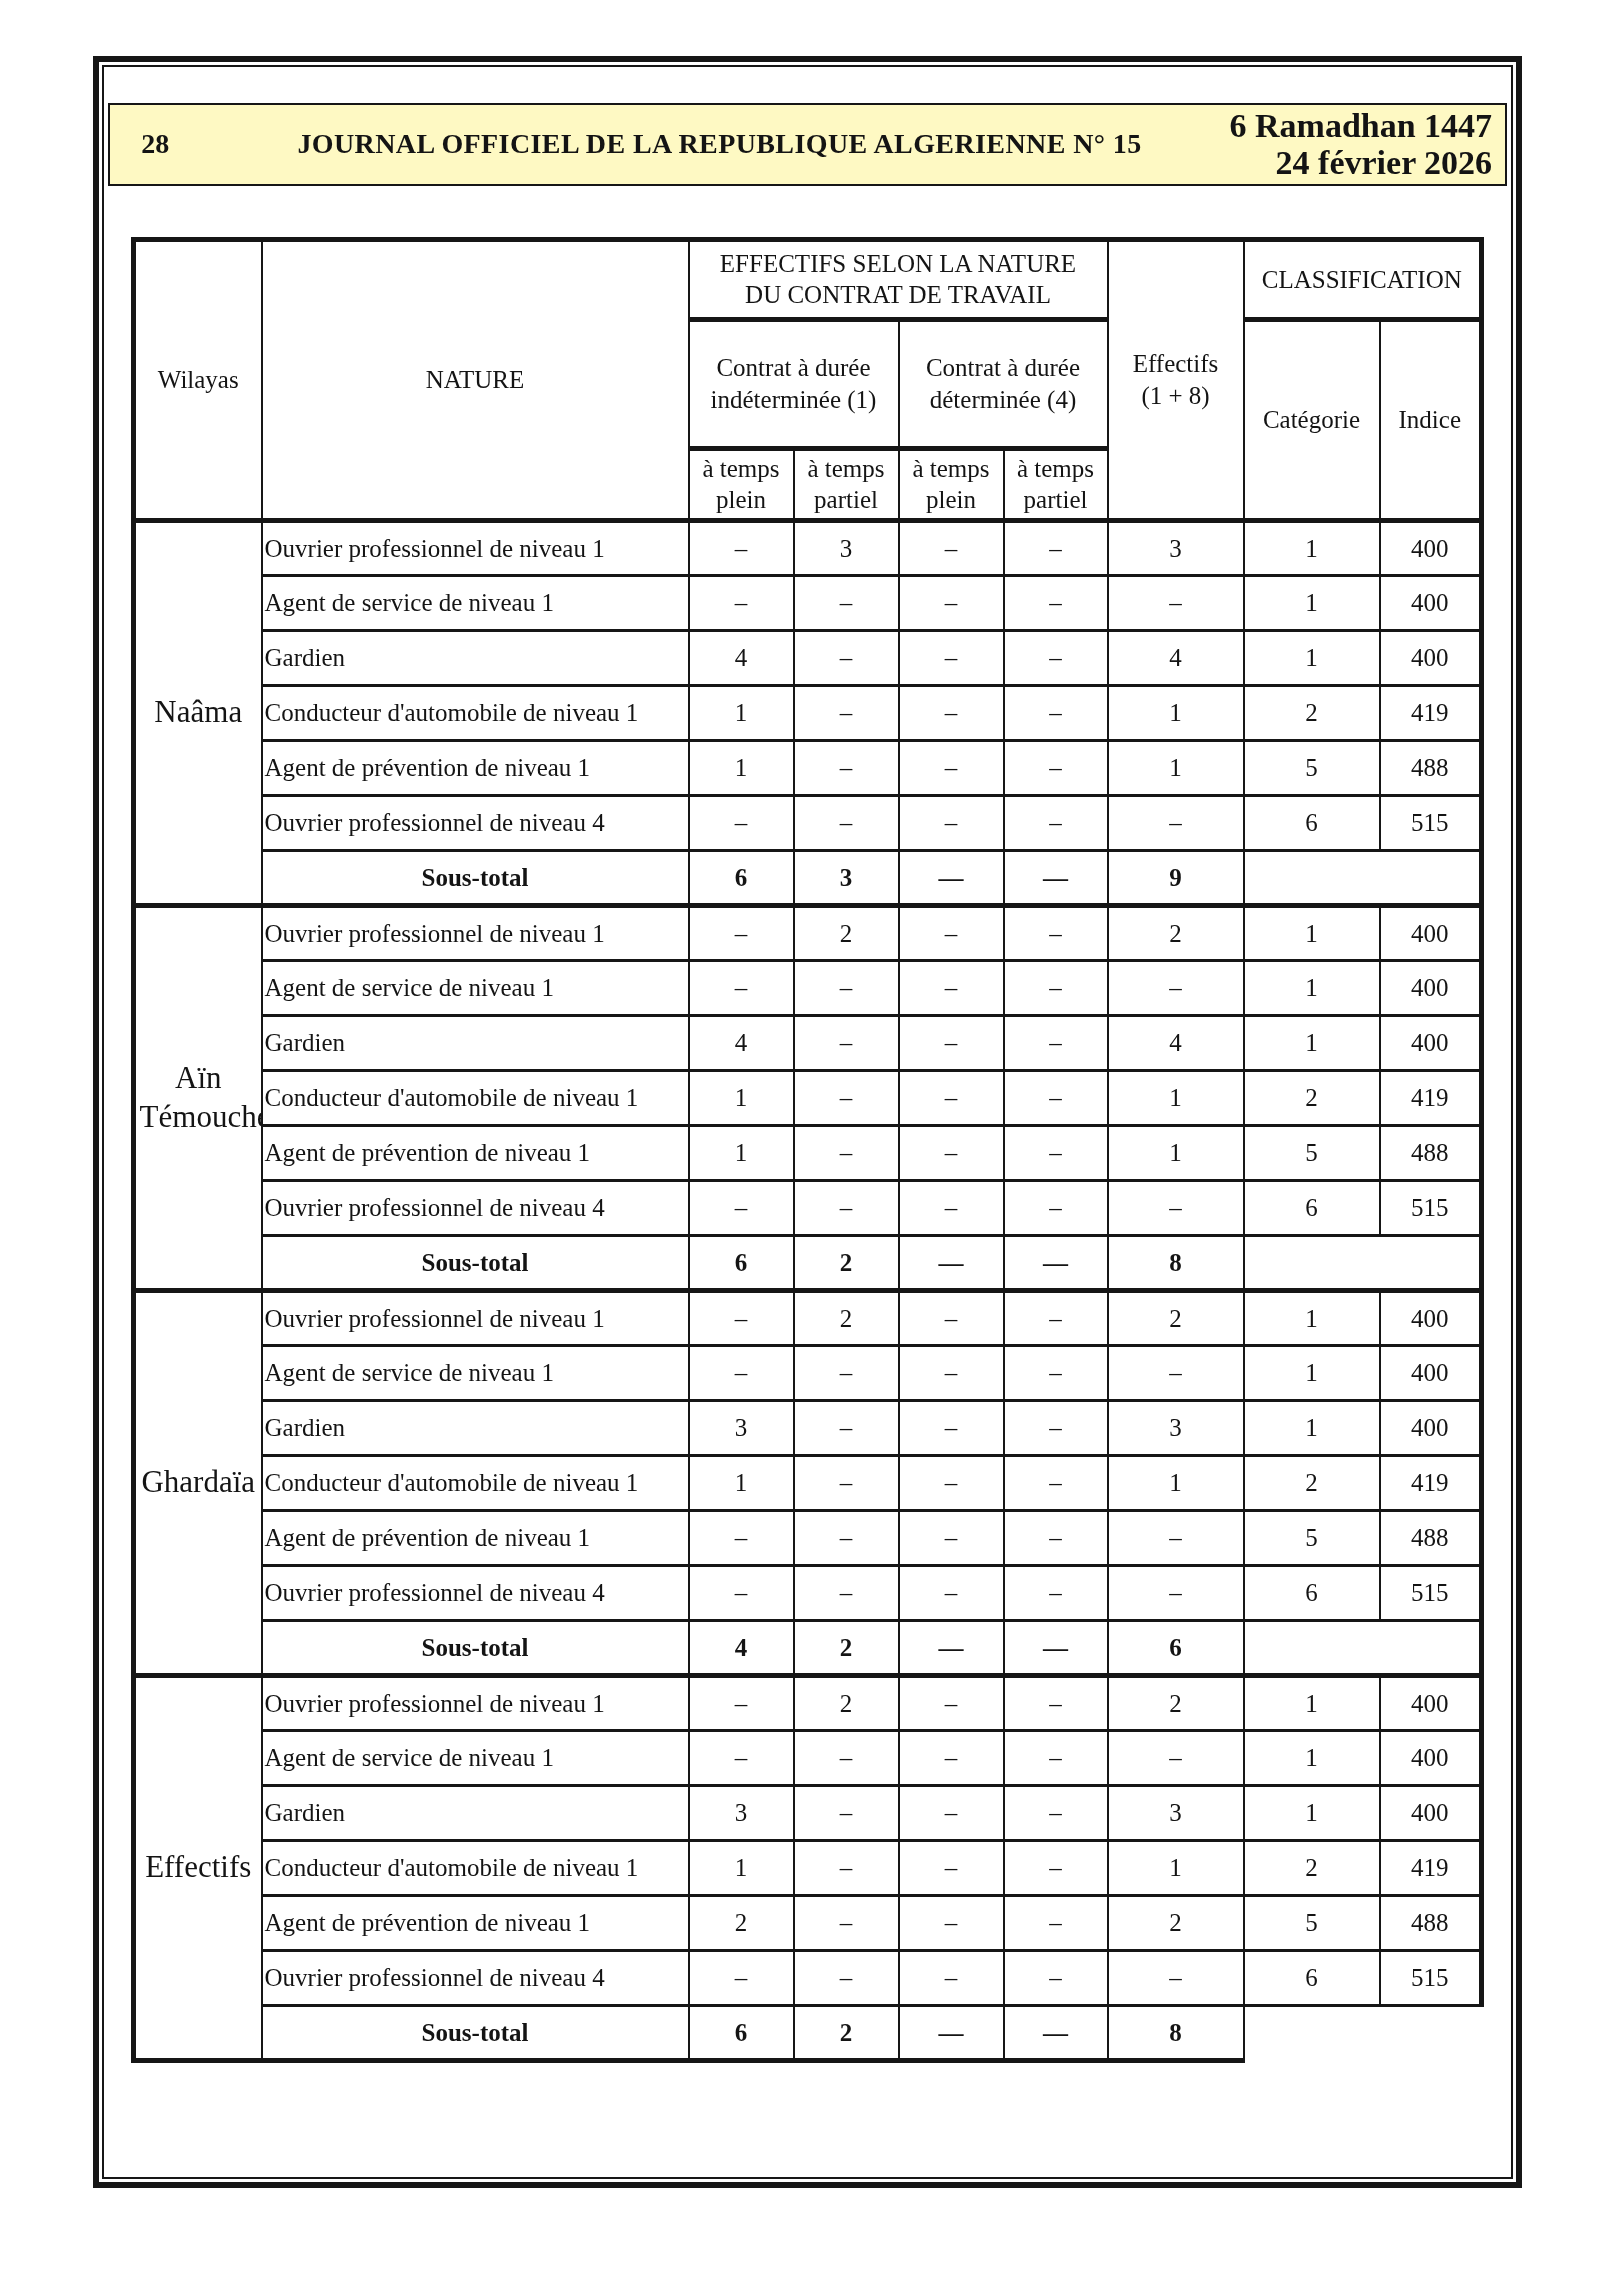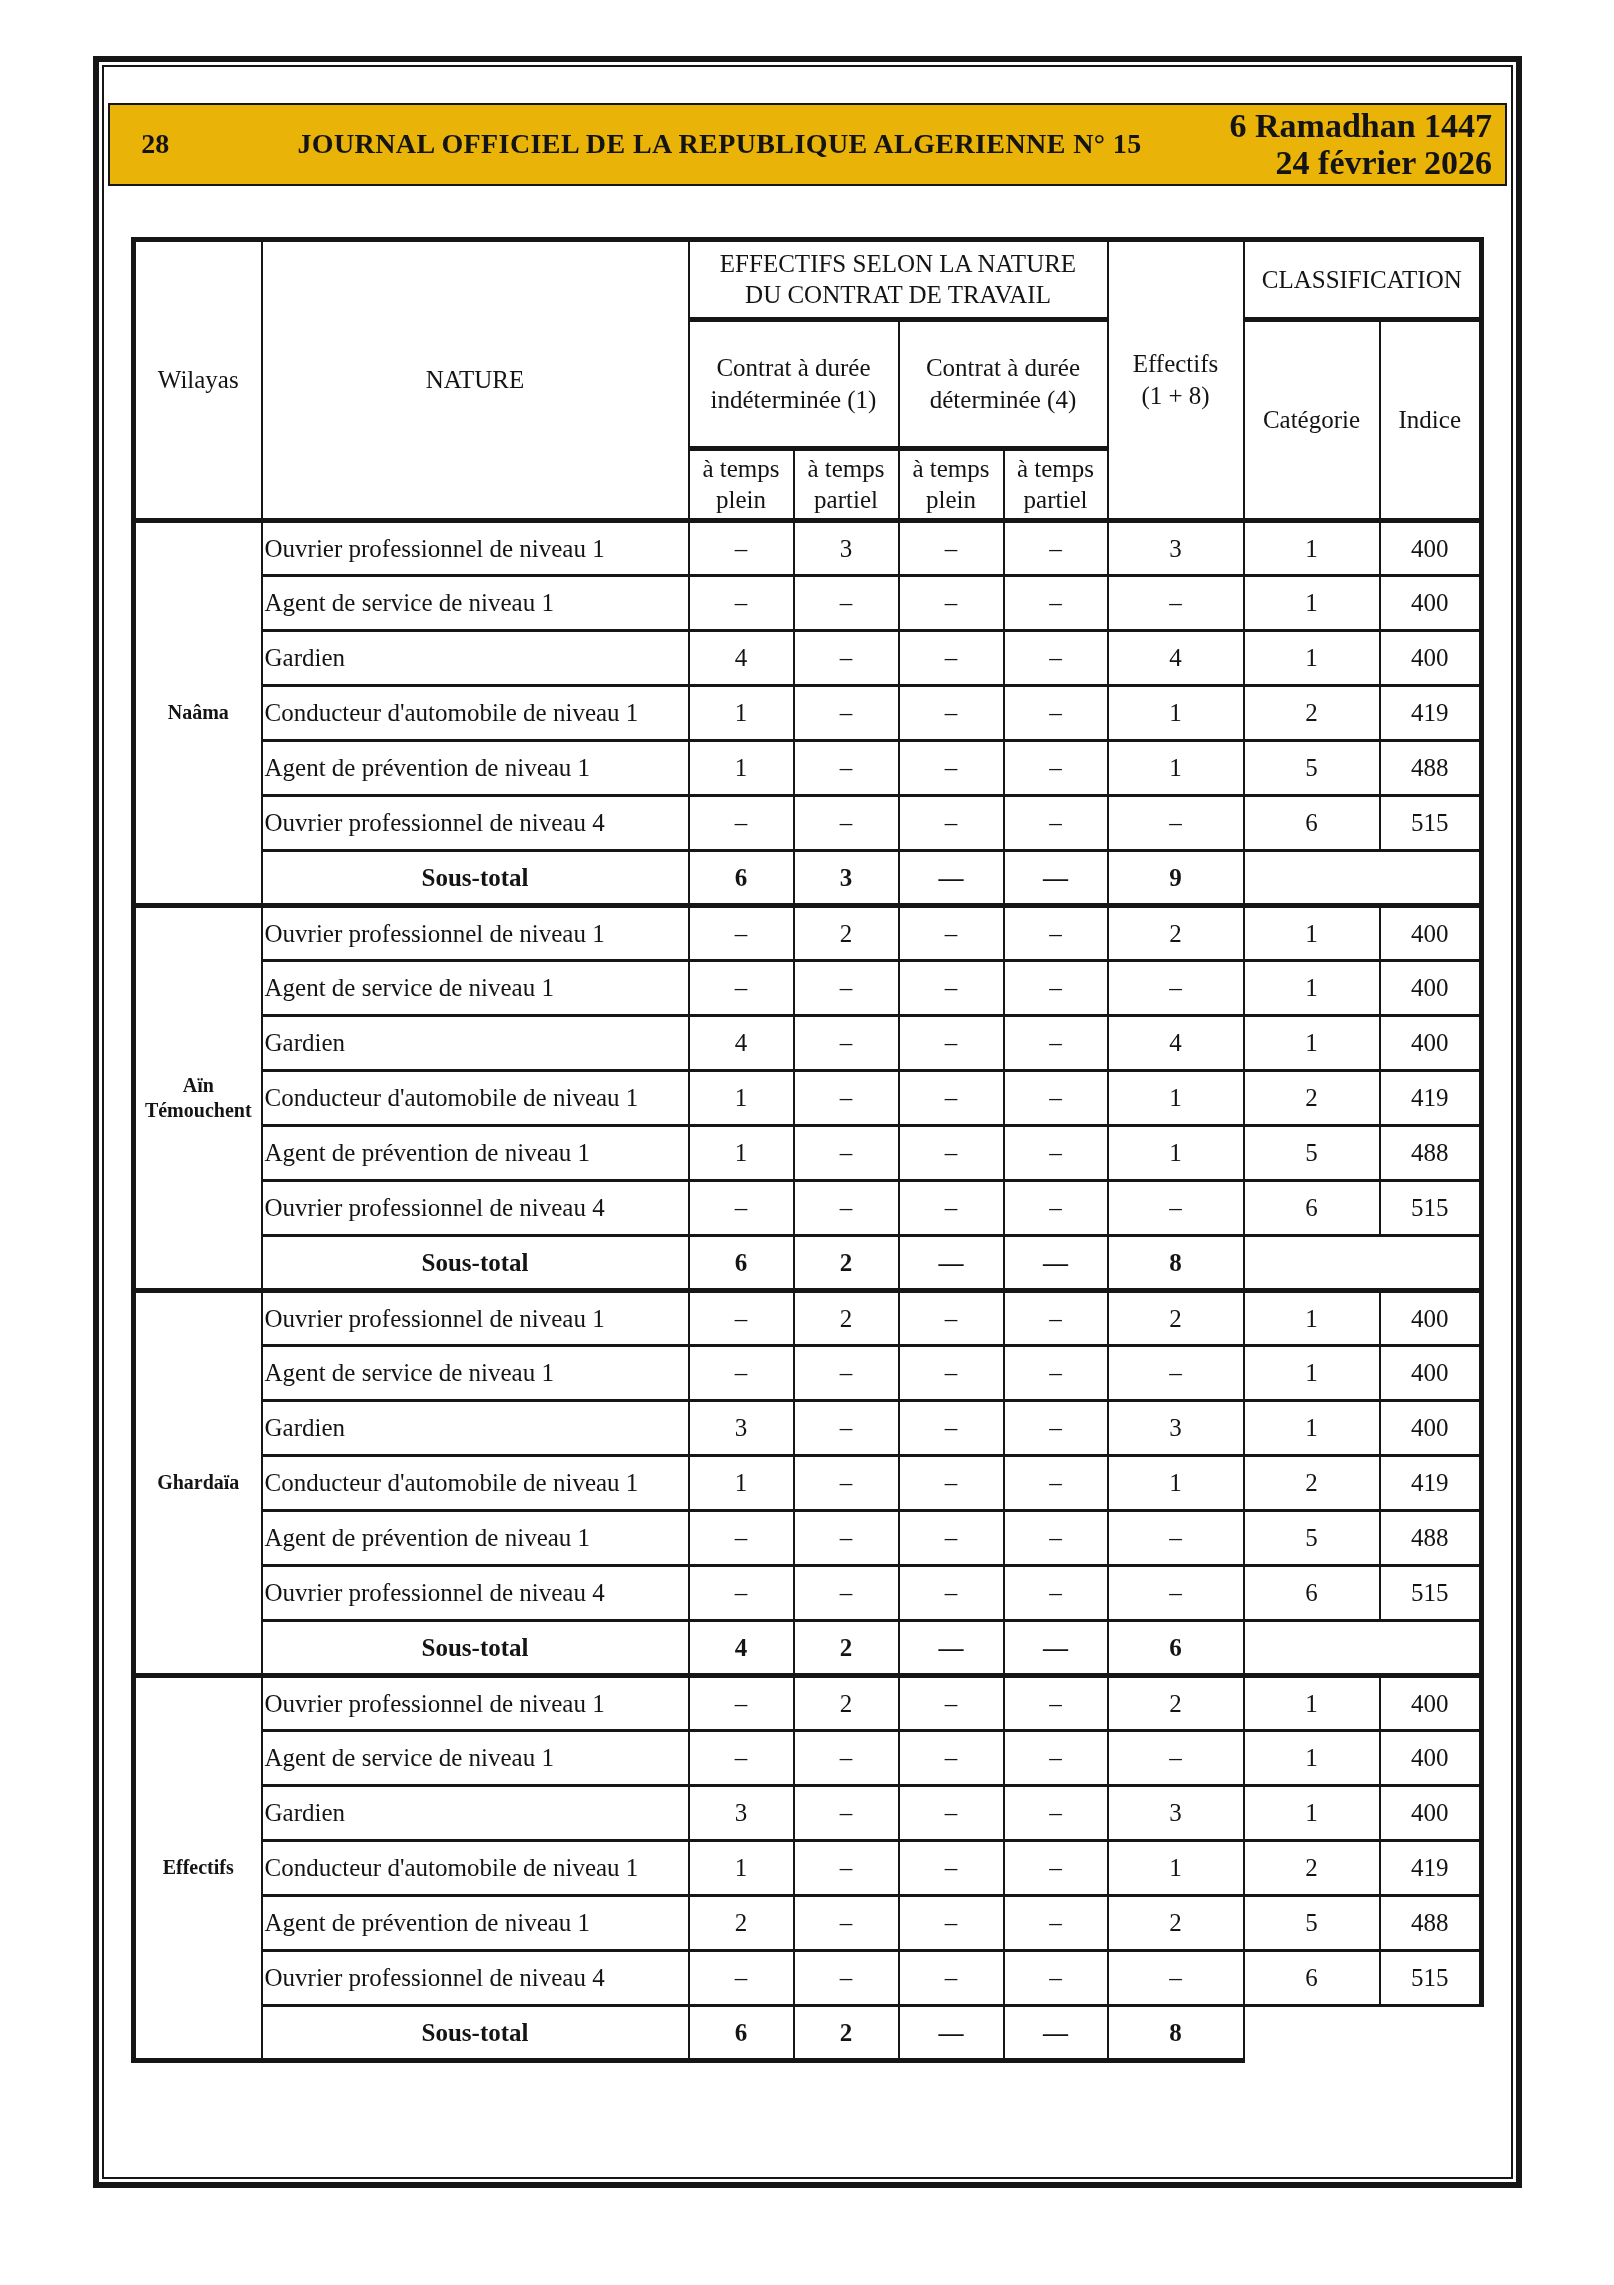--- a/index.html
+++ b/index.html
@@ -74,33 +74,33 @@
   .edge-t { border-top-width: 5.4px; }
   .edge-l { border-left-width: 5.4px; }
   .edge-r { border-right-width: 5.4px; }
   .hdr-sep  { border-bottom-width: 5.4px; }  
   .hdr-sep2 { border-bottom-width: 5.4px; }  
   .hdr-bottom { border-bottom-width: 5.4px; }
   .gsep { border-bottom-width: 5.4px; }      
   .st { font-weight: bold; }
   .open-cell { border-right: none; border-bottom: none; }
   .emploi { text-align: left; padding-left: 2px; }
-  .wilaya { font-size: 20px; padding: 0 3.6px; font-weight: bold; }
+  .wilaya { font-size: 31px; padding: 0 3.6px; }
   .w430 { display: inline-block; max-width: 389px; }
   .w186 { display: inline-block; max-width: 168px; }
   .w100 { display: inline-block; max-width: 95px; }
   .w90  { display: inline-block; max-width: 83px; }
 </style>
 </head>
 <body style="background: rgb(255, 255, 255);">
 
 <div class="frame-outer">
   <div class="frame-inner">
 
-    <div class="header-bar" style="background: #eab308; margin-top: 36px;">
+    <div class="header-bar" style="background: #fef9c3; margin-top: 36px;">
       <div class="page-number">28</div>
       <div class="journal-title">JOURNAL OFFICIEL DE LA REPUBLIQUE ALGERIENNE N° 15</div>
       <div class="dates">
         <div>6 Ramadhan 1447</div>
         <div>24 février 2026</div>
       </div>
     </div>
 
 
     <table class="annexe">

